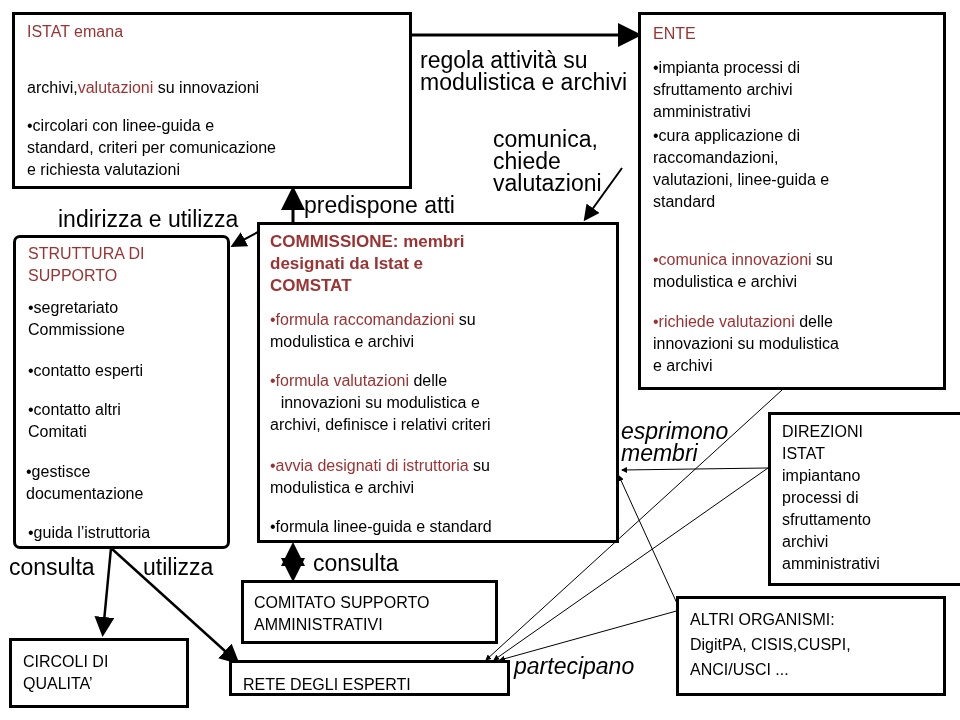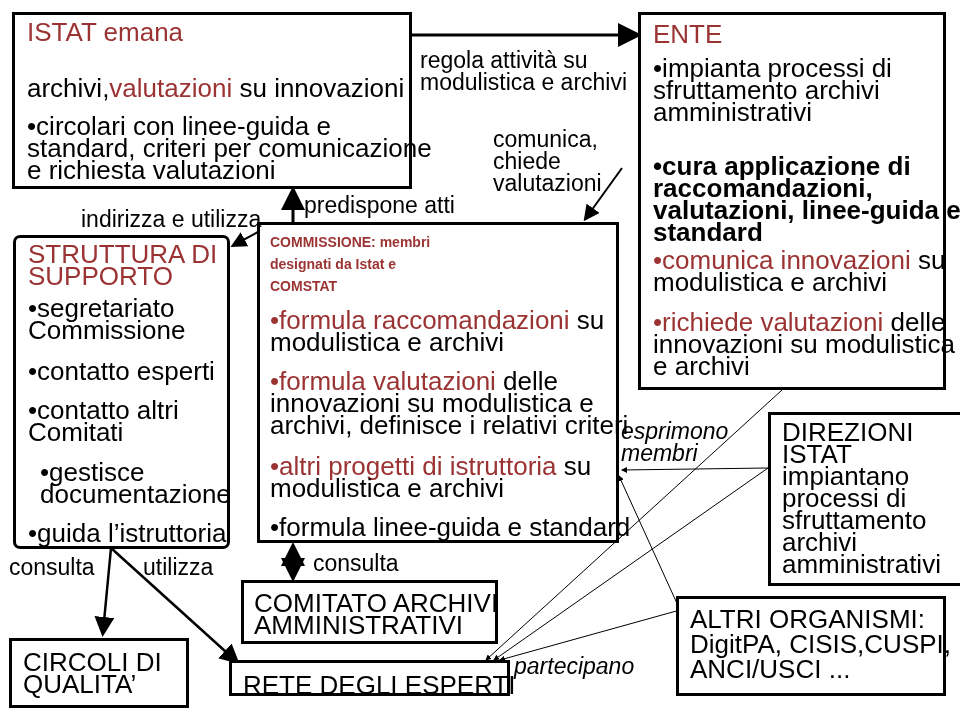--- a/index.html
+++ b/index.html
@@ -1,19 +1,19 @@
 <!DOCTYPE html>
 <html><head>
 <meta charset="utf-8">
 <style>
   html, body { margin:0; padding:0; background:#fff; }
   body { width:960px; height:720px; position:relative; overflow:hidden;
          font-family:"Liberation Sans", sans-serif; color:#000; }
   .box { position:absolute; border:3px solid #000; background:#fff; box-sizing:border-box; }
-  .t { position:absolute; font-size:26px; line-height:22px; white-space:pre; }
+  .t { position:absolute; font-size:16px; line-height:22px; white-space:pre; }
   .red { color:#9b3333; }
   .bold { font-weight:bold; }
   .ital { font-style:italic; }
   .lbl { position:absolute; font-size:23px; line-height:22px; white-space:pre; }
   svg.links { position:absolute; left:0; top:0; }
 </style>
 </head>
 <body>
 
 <svg class="links" width="960" height="720">
@@ -60,70 +60,70 @@
   <div class="t" style="left:12px;top:100px;"><span>•</span><span>circolari con linee-guida e
 standard, criteri per comunicazione
 e richiesta valutazioni</span></div>
 </div>
 
 <div class="box" style="left:638px;top:12px;width:308px;height:378px;">
   <div class="t red" style="left:12px;top:8px;">ENTE</div>
   <div class="t" style="left:12px;top:42px;"><span>•</span><span>impianta processi di
 sfruttamento archivi
 amministrativi</span></div>
-  <div class="t" style="left:12px;top:140px;font-weight:bold;"><span>•</span><span>cura applicazione di
+  <div class="t" style="left:12px;top:110px;"><span>•</span><span>cura applicazione di
 raccomandazioni,
 valutazioni, linee-guida e
 standard</span></div>
   <div class="t" style="left:12px;top:234px;"><span class="red">•</span><span class="red">comunica innovazioni</span><span> su</span></div>
   <div class="t" style="left:12px;top:256px;">modulistica e archivi</div>
   <div class="t" style="left:12px;top:296px;"><span class="red">•</span><span class="red">richiede valutazioni</span><span> delle</span></div>
   <div class="t" style="left:12px;top:318px;">innovazioni su modulistica
 e archivi</div>
 </div>
 
 <div class="box" style="left:13px;top:235px;width:217px;height:314px;border-radius:7px;">
   <div class="t red" style="left:12px;top:5px;">STRUTTURA DI
 SUPPORTO</div>
   <div class="t" style="left:12px;top:59px;"><span>•</span><span>segretariato
 Commissione</span></div>
   <div class="t" style="left:12px;top:122px;"><span>•</span><span>contatto esperti</span></div>
   <div class="t" style="left:12px;top:161px;"><span>•</span><span>contatto altri
 Comitati</span></div>
-  <div class="t" style="left:24px;top:223px;"><span>•</span><span>gestisce
+  <div class="t" style="left:10px;top:223px;"><span>•</span><span>gestisce
 documentazione</span></div>
   <div class="t" style="left:12px;top:284px;"><span>•</span><span>guida l’istruttoria</span></div>
 </div>
 
 <div class="box" style="left:257px;top:222px;width:362px;height:321px;">
-  <div class="t red bold" style="left:10px;top:6px;font-size:14px;line-height:22px;">COMMISSIONE: membri
+  <div class="t red bold" style="left:10px;top:6px;font-size:17px;line-height:22px;">COMMISSIONE: membri
 designati da Istat e
 COMSTAT</div>
   <div class="t" style="left:10px;top:84px;"><span class="red">•</span><span class="red">formula raccomandazioni</span><span> su</span></div>
   <div class="t" style="left:10px;top:106px;">modulistica e archivi</div>
   <div class="t" style="left:10px;top:145px;"><span class="red">•</span><span class="red">formula valutazioni</span><span> delle</span></div>
-  <div class="t" style="left:10px;top:167px;">innovazioni su modulistica e
+  <div class="t" style="left:10px;top:167px;text-align:center;">innovazioni su modulistica e
 archivi, definisce i relativi criteri</div>
-  <div class="t" style="left:10px;top:230px;"><span class="red">•</span><span class="red">altri progetti di istruttoria</span><span> su</span></div>
+  <div class="t" style="left:10px;top:230px;"><span class="red">•</span><span class="red">avvia designati di istruttoria</span><span> su</span></div>
   <div class="t" style="left:10px;top:252px;">modulistica e archivi</div>
   <div class="t" style="left:10px;top:291px;"><span>•</span><span>formula linee-guida e standard</span></div>
 </div>
 
 <div class="box" style="left:768px;top:412px;width:210px;height:174px;">
   <div class="t" style="left:11px;top:6px;">DIREZIONI
 ISTAT
 impiantano
 processi di
 sfruttamento
 archivi
 amministrativi</div>
 </div>
 
 <div class="box" style="left:241px;top:580px;width:257px;height:64px;">
-  <div class="t" style="left:10px;top:9px;">COMITATO ARCHIVI
+  <div class="t" style="left:10px;top:9px;">COMITATO SUPPORTO
 AMMINISTRATIVI</div>
 </div>
 
 <div class="box" style="left:9px;top:638px;width:180px;height:70px;">
   <div class="t" style="left:11px;top:10px;">CIRCOLI DI
 QUALITA’</div>
 </div>
 
 <div class="box" style="left:229px;top:660px;width:281px;height:36px;">
   <div class="t" style="left:11px;top:11px;">RETE DEGLI ESPERTI</div>
@@ -134,19 +134,19 @@
 DigitPA, CISIS,CUSPI,
 ANCI/USCI ...</div>
 </div>
 
 <div class="lbl" style="left:420px;top:49px;">regola attività su
 modulistica e archivi</div>
 <div class="lbl" style="left:493px;top:128px;">comunica,
 chiede
 valutazioni</div>
 <div class="lbl" style="left:304px;top:194px;">predispone atti</div>
-<div class="lbl" style="left:58px;top:208px;margin-left:23px;">indirizza e utilizza</div>
+<div class="lbl" style="left:58px;top:208px;">indirizza e utilizza</div>
 <div class="lbl" style="left:9px;top:556px;">consulta</div>
 <div class="lbl" style="left:143px;top:556px;">utilizza</div>
 <div class="lbl" style="left:313px;top:552px;">consulta</div>
 <div class="lbl ital" style="left:621px;top:420px;">esprimono
 membri</div>
 <div class="lbl ital" style="left:514px;top:655px;text-align:right;">partecipano</div>
 
 </body></html>

